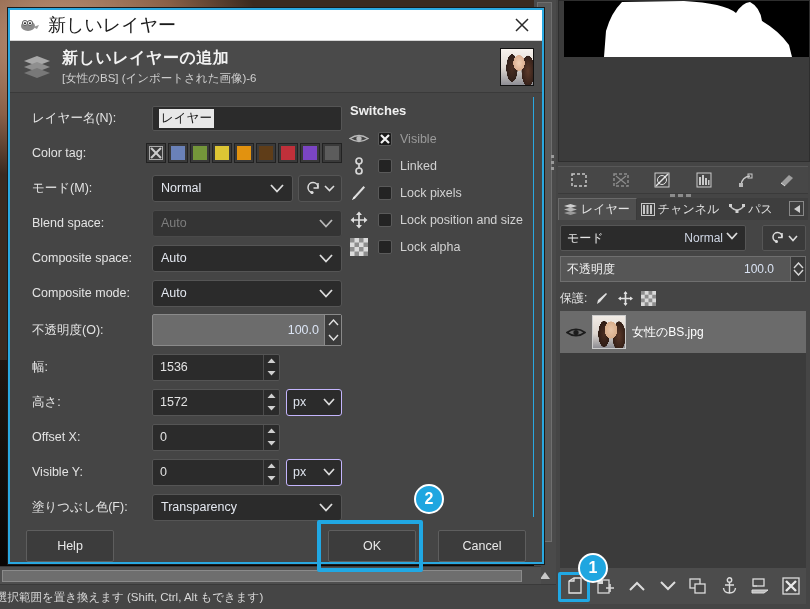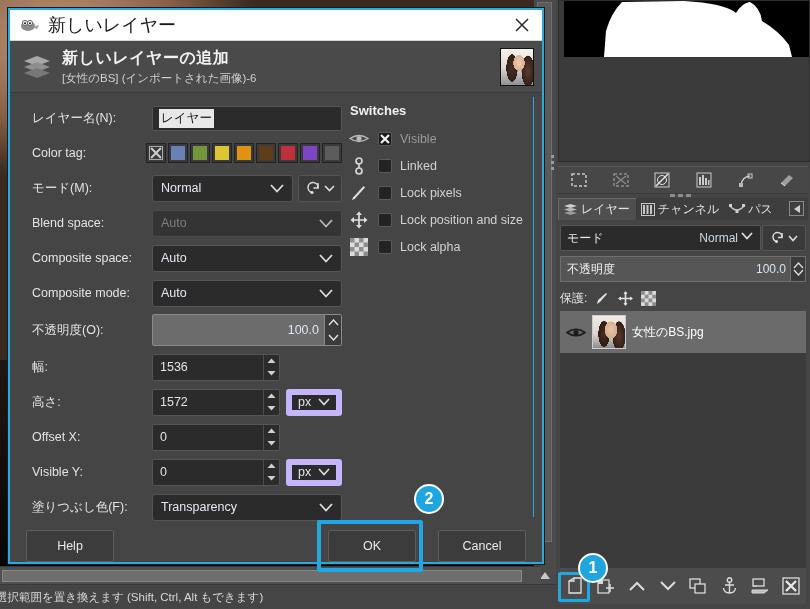--- a/index.html
+++ b/index.html
@@ -88,36 +88,36 @@
     background:#3e3e3e; display:flex; align-items:flex-end;
   }
   .dtab { display:flex; align-items:center; gap:3px; height:22px; padding:0 6px 0 4px; cursor:pointer;
           font-size:12px; color:#e2e2e2; }
   .dtab.active { background:#4f4f4f; border-top:1px solid #6a6a6a; border-left:1px solid #6a6a6a; border-right:1px solid #3a3a3a; }
   .dtab-collapse { position:absolute; right:4px; top:3px; width:15px; height:15px;
                    border:1px solid #888; display:flex; align-items:center; justify-content:center; cursor:pointer;}
   .tri-left { width:0;height:0;border-top:4px solid transparent;border-bottom:4px solid transparent;border-right:6px solid #cfcfcf;}
 
   .dock-mode-row {
-    position:absolute; left:4px; top:224px; width:246px; height:28px; display:flex; align-items:center; gap:1px;
+    position:absolute; left:4px; top:224px; width:246px; height:28px; display:flex; align-items:center; gap:16px;
   }
   .dock-mode-combo {
     flex:1; height:26px; background:#2b2b2b; border:1px solid #565656; border-radius:2px;
     display:flex; align-items:center; padding:0 6px; position:relative;
   }
   .dock-mode-combo .lbl { color:#e6e6e6; font-size:12px;}
   .dock-mode-combo .val { margin-left:auto; color:#cfd6e4; font-size:12px; padding-right:16px;}
   .dock-reset {
     width:44px; height:26px; background:#3a3a3a; border:1px solid #565656; border-radius:2px;
     display:flex; align-items:center; justify-content:center; gap:2px; cursor:pointer;
   }
 
   .dock-opacity {
     position:absolute; left:4px; top:256px; width:246px; height:26px;
-    background:#565656; border:1px solid #6f6f6f; display:flex; align-items:center; padding:0 0 0 6px;
+    background:#565656; border:1px solid #6f6f6f; display:flex; align-items:center; padding:0 0 0 6px;gap:12px;
   }
   .dock-opacity .lbl { font-size:12px; color:#f0f0f0; }
   .dock-opacity .val { margin-left:auto; font-size:12px; color:#d9e2f2; padding-right:4px;}
   .spin-col { width:15px; height:100%; background:#3a3a3a; border-left:1px solid #6f6f6f;
               display:flex; flex-direction:column; align-items:center; justify-content:center; }
 
   .dock-lock {
     position:absolute; left:4px; top:288px; width:246px; height:20px;
     display:flex; align-items:center; gap:8px;
   }
@@ -233,21 +233,21 @@
   .spin.big { background:#6c6c6c; border:1px solid #8a8a8a; color:#e8eef8; height:32px; }
   .spin .sval { }
   .spin.big .sval { margin-left:auto; padding-right:5px; color:#dbe4f4;}
   .spinbtns {
     margin-left:auto; width:16px; height:100%; display:flex; flex-direction:column;
     border-left:1px solid #4c4c4c;
   }
   .spin.big .spinbtns { margin-left:0; background:#3b3b3b; border-left:1px solid #8a8a8a; width:17px;}
   .spinbtns .sb { flex:1; display:flex; align-items:center; justify-content:center; cursor:pointer;}
   .unit-combo {
-    width:56px; height:27px; margin-left:6px; background:#2b2b2b; border:6px solid #c4b5fd; border-radius:3px;
+    width:56px; height:27px; margin-left:6px; background:#2b2b2b; border:1px solid #c4b5fd; border-radius:3px;
     display:flex; align-items:center; padding:0 6px; color:#dfe4ee; font-size:12.5px; cursor:pointer;
   }
   .unit-combo .chev { margin-left:auto; }
 
   .sw-title { font-size:13px; font-weight:bold; color:#f0f0f0; margin:0 0 7px 2px; }
   .sw-item { display:flex; align-items:center; gap:8px; height:27px; cursor:pointer; }
   .sw-item .sicon { width:22px; display:flex; align-items:center; justify-content:center; }
   .sw-item .chk {
     width:14px; height:14px; background:#232323; border:1px solid #5a5a5a; border-radius:2px;
     display:flex; align-items:center; justify-content:center;

